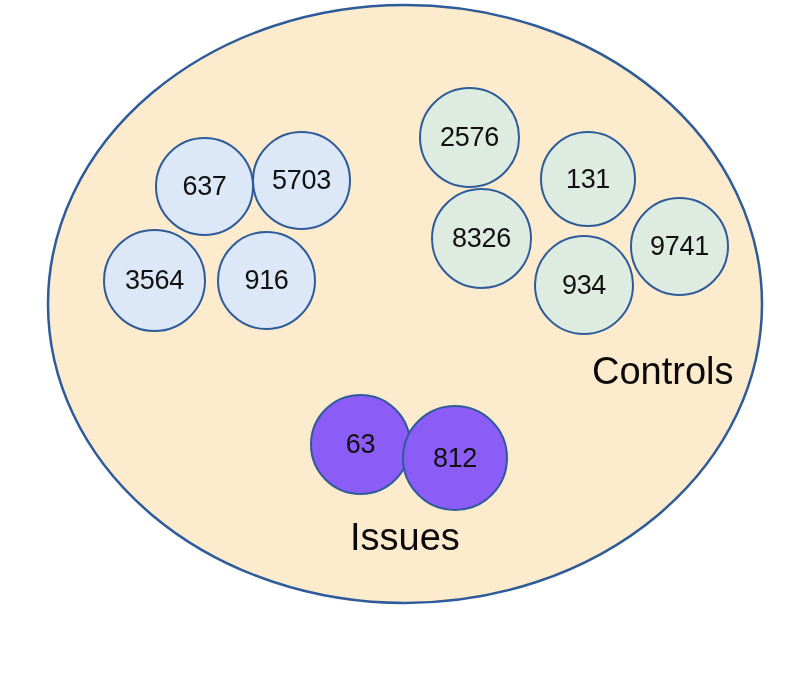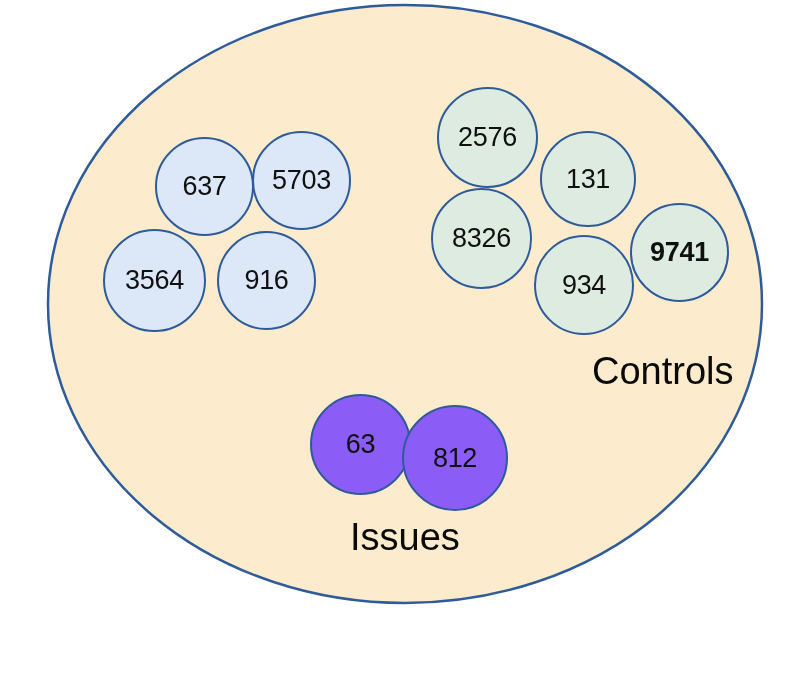--- a/index.html
+++ b/index.html
@@ -86,33 +86,33 @@
       </div>
       <div class="bubble bubble-risk" style="left: 252px; top: 131px; width: 99px; height: 99px;">
         <span class="bubble-label">5703</span>
       </div>
       <div class="bubble bubble-risk" style="left: 103px; top: 229px; width: 103px; height: 103px;">
         <span class="bubble-label">3564</span>
       </div>
       <div class="bubble bubble-risk" style="left: 217px; top: 231px; width: 99px; height: 99px;">
         <span class="bubble-label">916</span>
       </div>
-      <div class="bubble bubble-control" style="left: 437px; top: 87px; width: 101px; height: 101px;">
+      <div class="bubble bubble-control" style="left: 419px; top: 87px; width: 101px; height: 101px;">
         <span class="bubble-label">2576</span>
       </div>
       <div class="bubble bubble-control" style="left: 540px; top: 131px; width: 96px; height: 96px;">
         <span class="bubble-label">131</span>
       </div>
       <div class="bubble bubble-control" style="left: 431px; top: 188px; width: 101px; height: 101px;">
         <span class="bubble-label">8326</span>
       </div>
       <div class="bubble bubble-control" style="left: 534px; top: 235px; width: 100px; height: 100px;">
         <span class="bubble-label">934</span>
       </div>
-      <div class="bubble bubble-control" style="left: 630px; top: 203px; width: 99px; height: 99px; font-weight: bold;">
+      <div class="bubble bubble-control" style="left: 630px; top: 197px; width: 99px; height: 99px;">
         <span class="bubble-label">9741</span>
       </div>
       <div class="bubble bubble-issue" style="left: 310px; top: 394px; width: 101px; height: 101px;">
         <span class="bubble-label">63</span>
       </div>
       <div class="bubble bubble-issue" style="left: 402px; top: 405px; width: 106px; height: 106px;">
         <span class="bubble-label">812</span>
       </div>
     </div>
 

